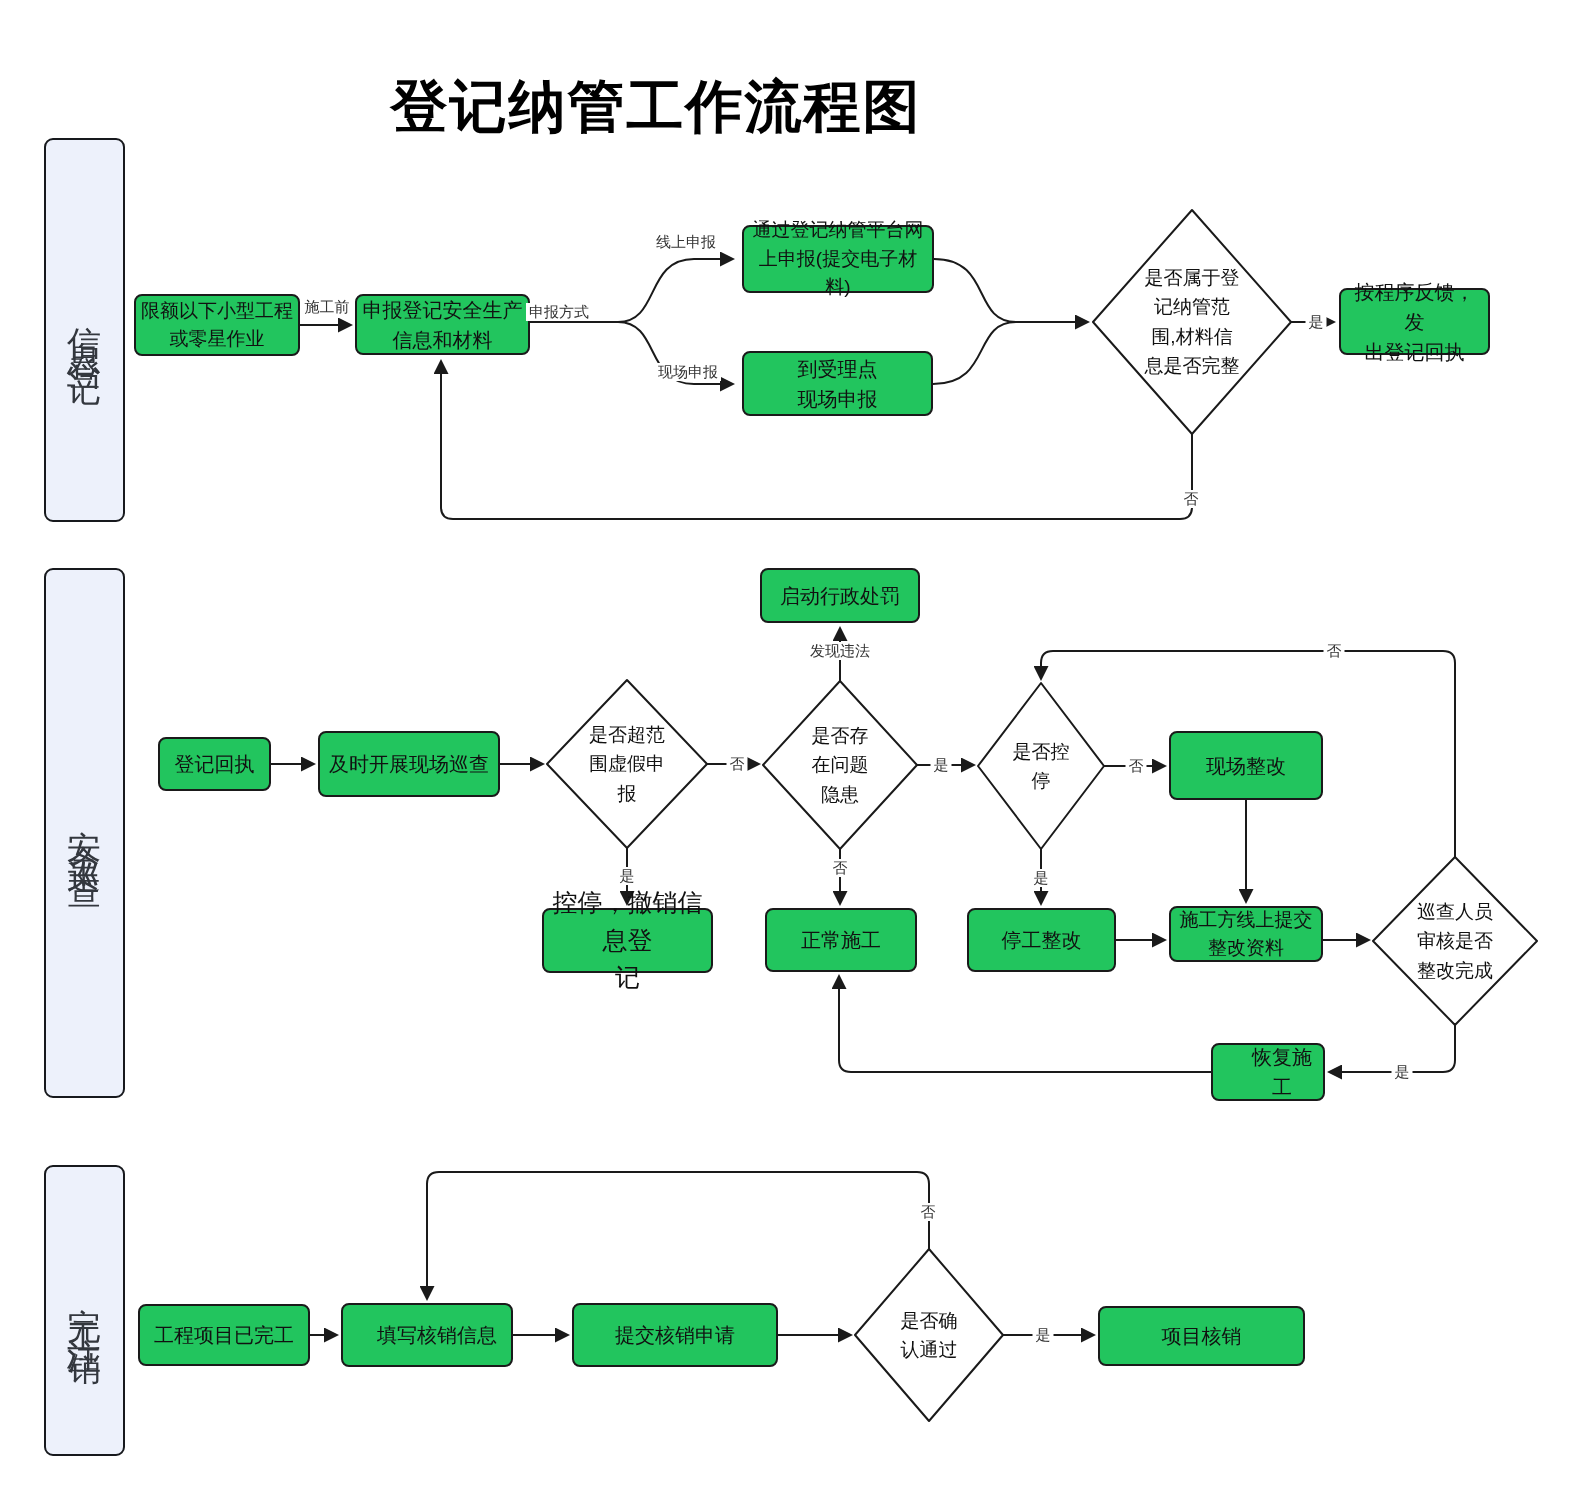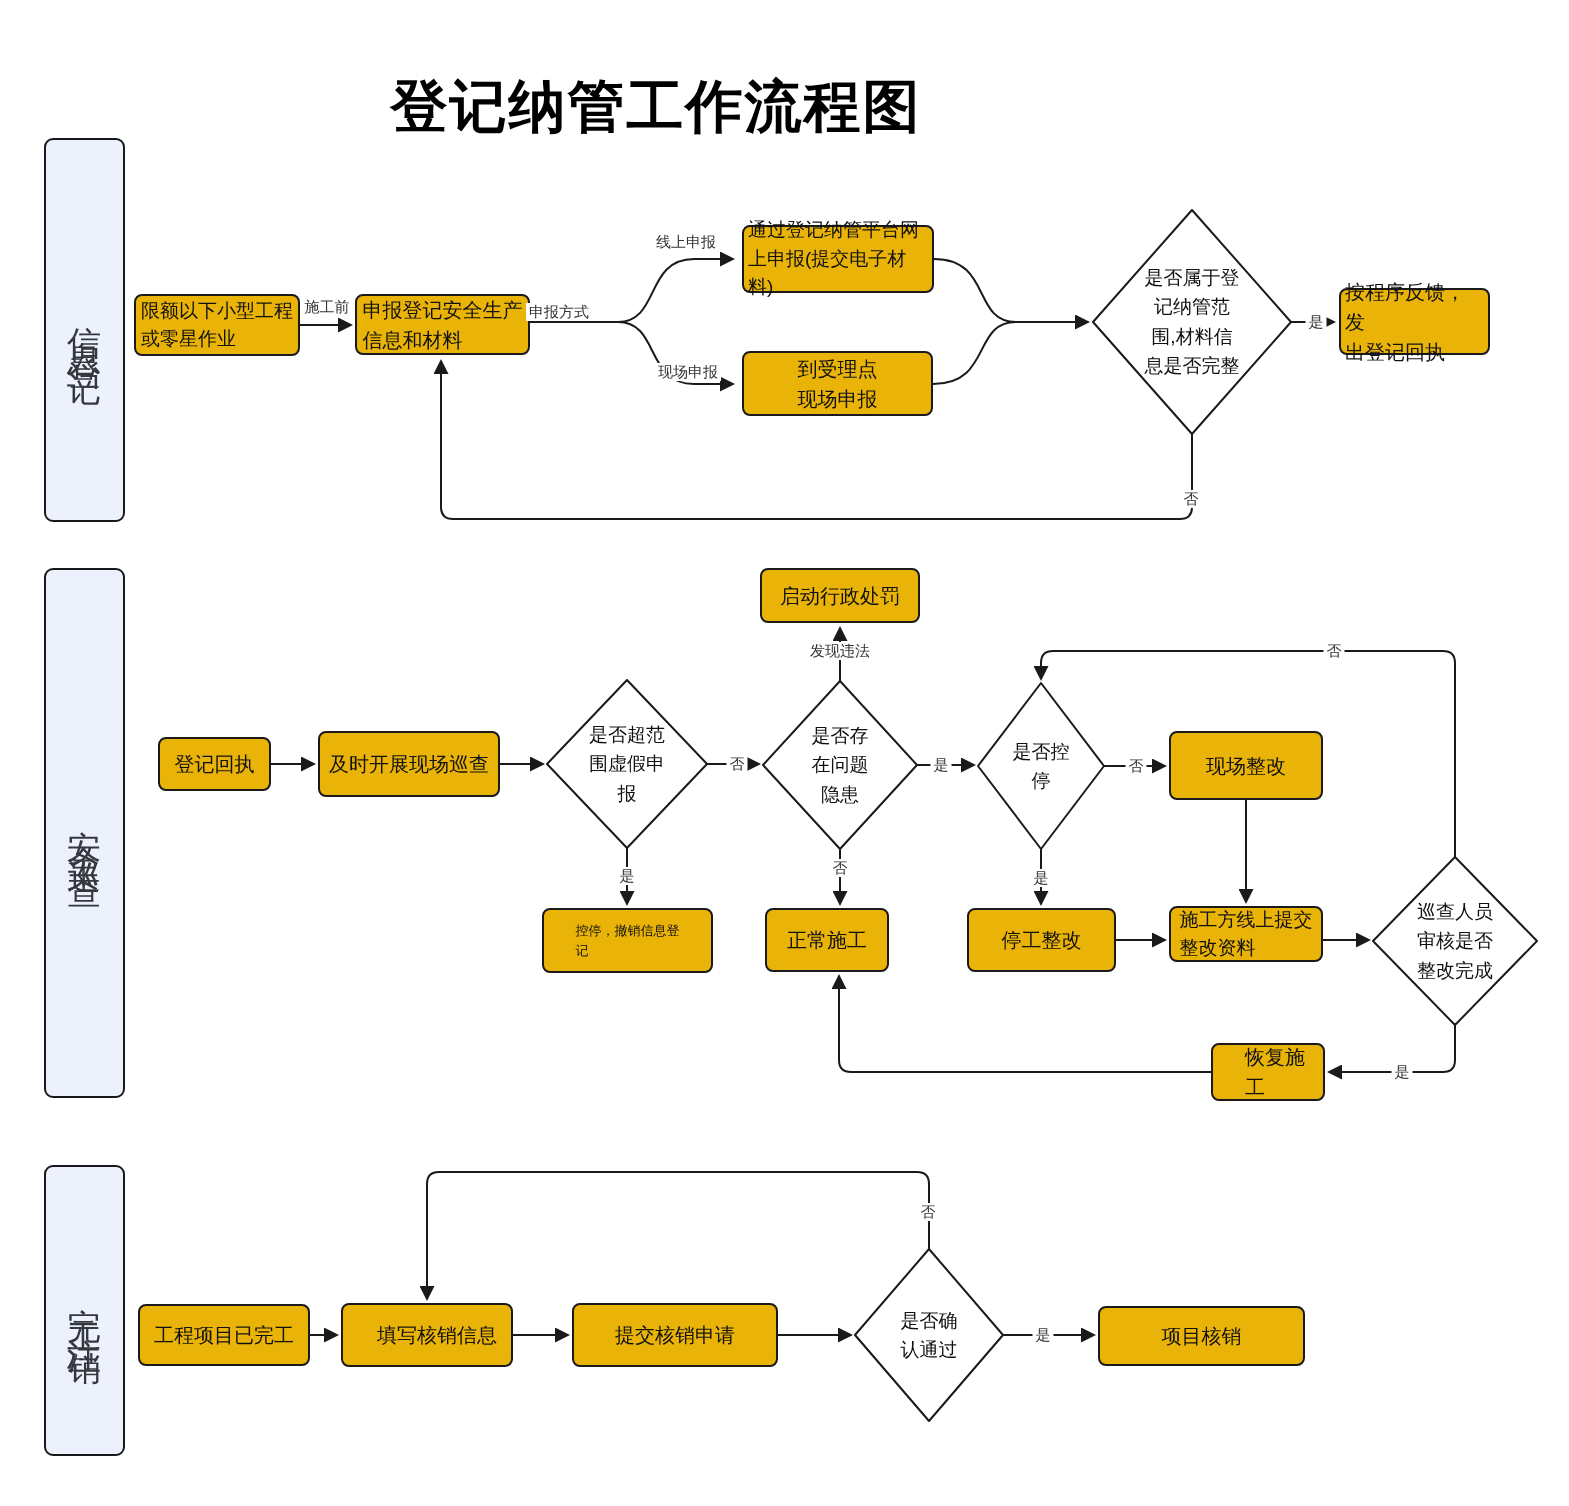--- a/index.html
+++ b/index.html
@@ -14,22 +14,22 @@
   .lane{
     position:absolute;left:44px;width:81px;background:#edf1fb;border:2px solid #17191d;
     border-radius:9px;display:flex;align-items:center;justify-content:center;box-sizing:border-box;
   }
   .lane-label{
     writing-mode:vertical-lr;text-orientation:upright;font-size:34px;color:#33373e;
     letter-spacing:15px;font-weight:400;
   }
   svg.edges{position:absolute;left:0;top:0;z-index:1;}
   .box{
-    position:absolute;z-index:2;background:#eab308;border:2px solid #1a1a1a;border-radius:8px;
-    display:flex;align-items:center;justify-content:center;
+    position:absolute;z-index:2;background:#22c55e;border:2px solid #1a1a1a;border-radius:8px;
+    display:flex;align-items:center;justify-content:center;text-align:center;
     font-size:20px;line-height:1.5;white-space:pre-line;box-sizing:border-box;padding:2px 4px;
   }
   .dtext{
     position:absolute;z-index:2;transform:translate(-50%,-50%);text-align:center;
     font-size:19px;line-height:1.55;white-space:pre-line;
   }
   .elabel{
     position:absolute;z-index:3;transform:translate(-50%,-50%);background:#fff;
     padding:0 3px;font-size:15px;color:#333;white-space:nowrap;line-height:1.2;
   }
@@ -104,23 +104,23 @@
   <div class="box" style="left:742px;top:225px;width:192px;height:68px;font-size:19px;">通过登记纳管平台网
 上申报(提交电子材料)</div>
   <div class="box" style="left:742px;top:351px;width:191px;height:65px;">到受理点
 现场申报</div>
   <div class="box" style="left:1339px;top:288px;width:151px;height:67px;">按程序反馈，发
 出登记回执</div>
 
   <div class="box" style="left:158px;top:737px;width:113px;height:54px;">登记回执</div>
   <div class="box" style="left:318px;top:731px;width:182px;height:66px;">及时开展现场巡查</div>
   <div class="box" style="left:760px;top:568px;width:160px;height:55px;">启动行政处罚</div>
-  <div class="box" style="left:542px;top:908px;width:171px;height:65px;font-size:13px;">控停，撤销信息登
+  <div class="box" style="left:542px;top:908px;width:171px;height:65px;font-size:25px;">控停，撤销信息登
 记</div>
-  <div class="box" style="left:765px;top:908px;width:124px;height:64px;">正常施工</div>
+  <div class="box" style="left:765px;top:908px;width:152px;height:64px;">正常施工</div>
   <div class="box" style="left:1169px;top:731px;width:154px;height:69px;">现场整改</div>
   <div class="box" style="left:967px;top:908px;width:149px;height:64px;">停工整改</div>
   <div class="box" style="left:1169px;top:906px;width:154px;height:56px;font-size:19px;">施工方线上提交
 整改资料</div>
   <div class="box" style="left:1211px;top:1043px;width:114px;height:58px;padding-left:32px;">恢复施工</div>
 
   <div class="box" style="left:138px;top:1304px;width:172px;height:62px;">工程项目已完工</div>
   <div class="box" style="left:341px;top:1303px;width:172px;height:64px;padding-left:24px;">填写核销信息</div>
   <div class="box" style="left:572px;top:1303px;width:206px;height:64px;">提交核销申请</div>
   <div class="box" style="left:1098px;top:1306px;width:207px;height:60px;">项目核销</div>

